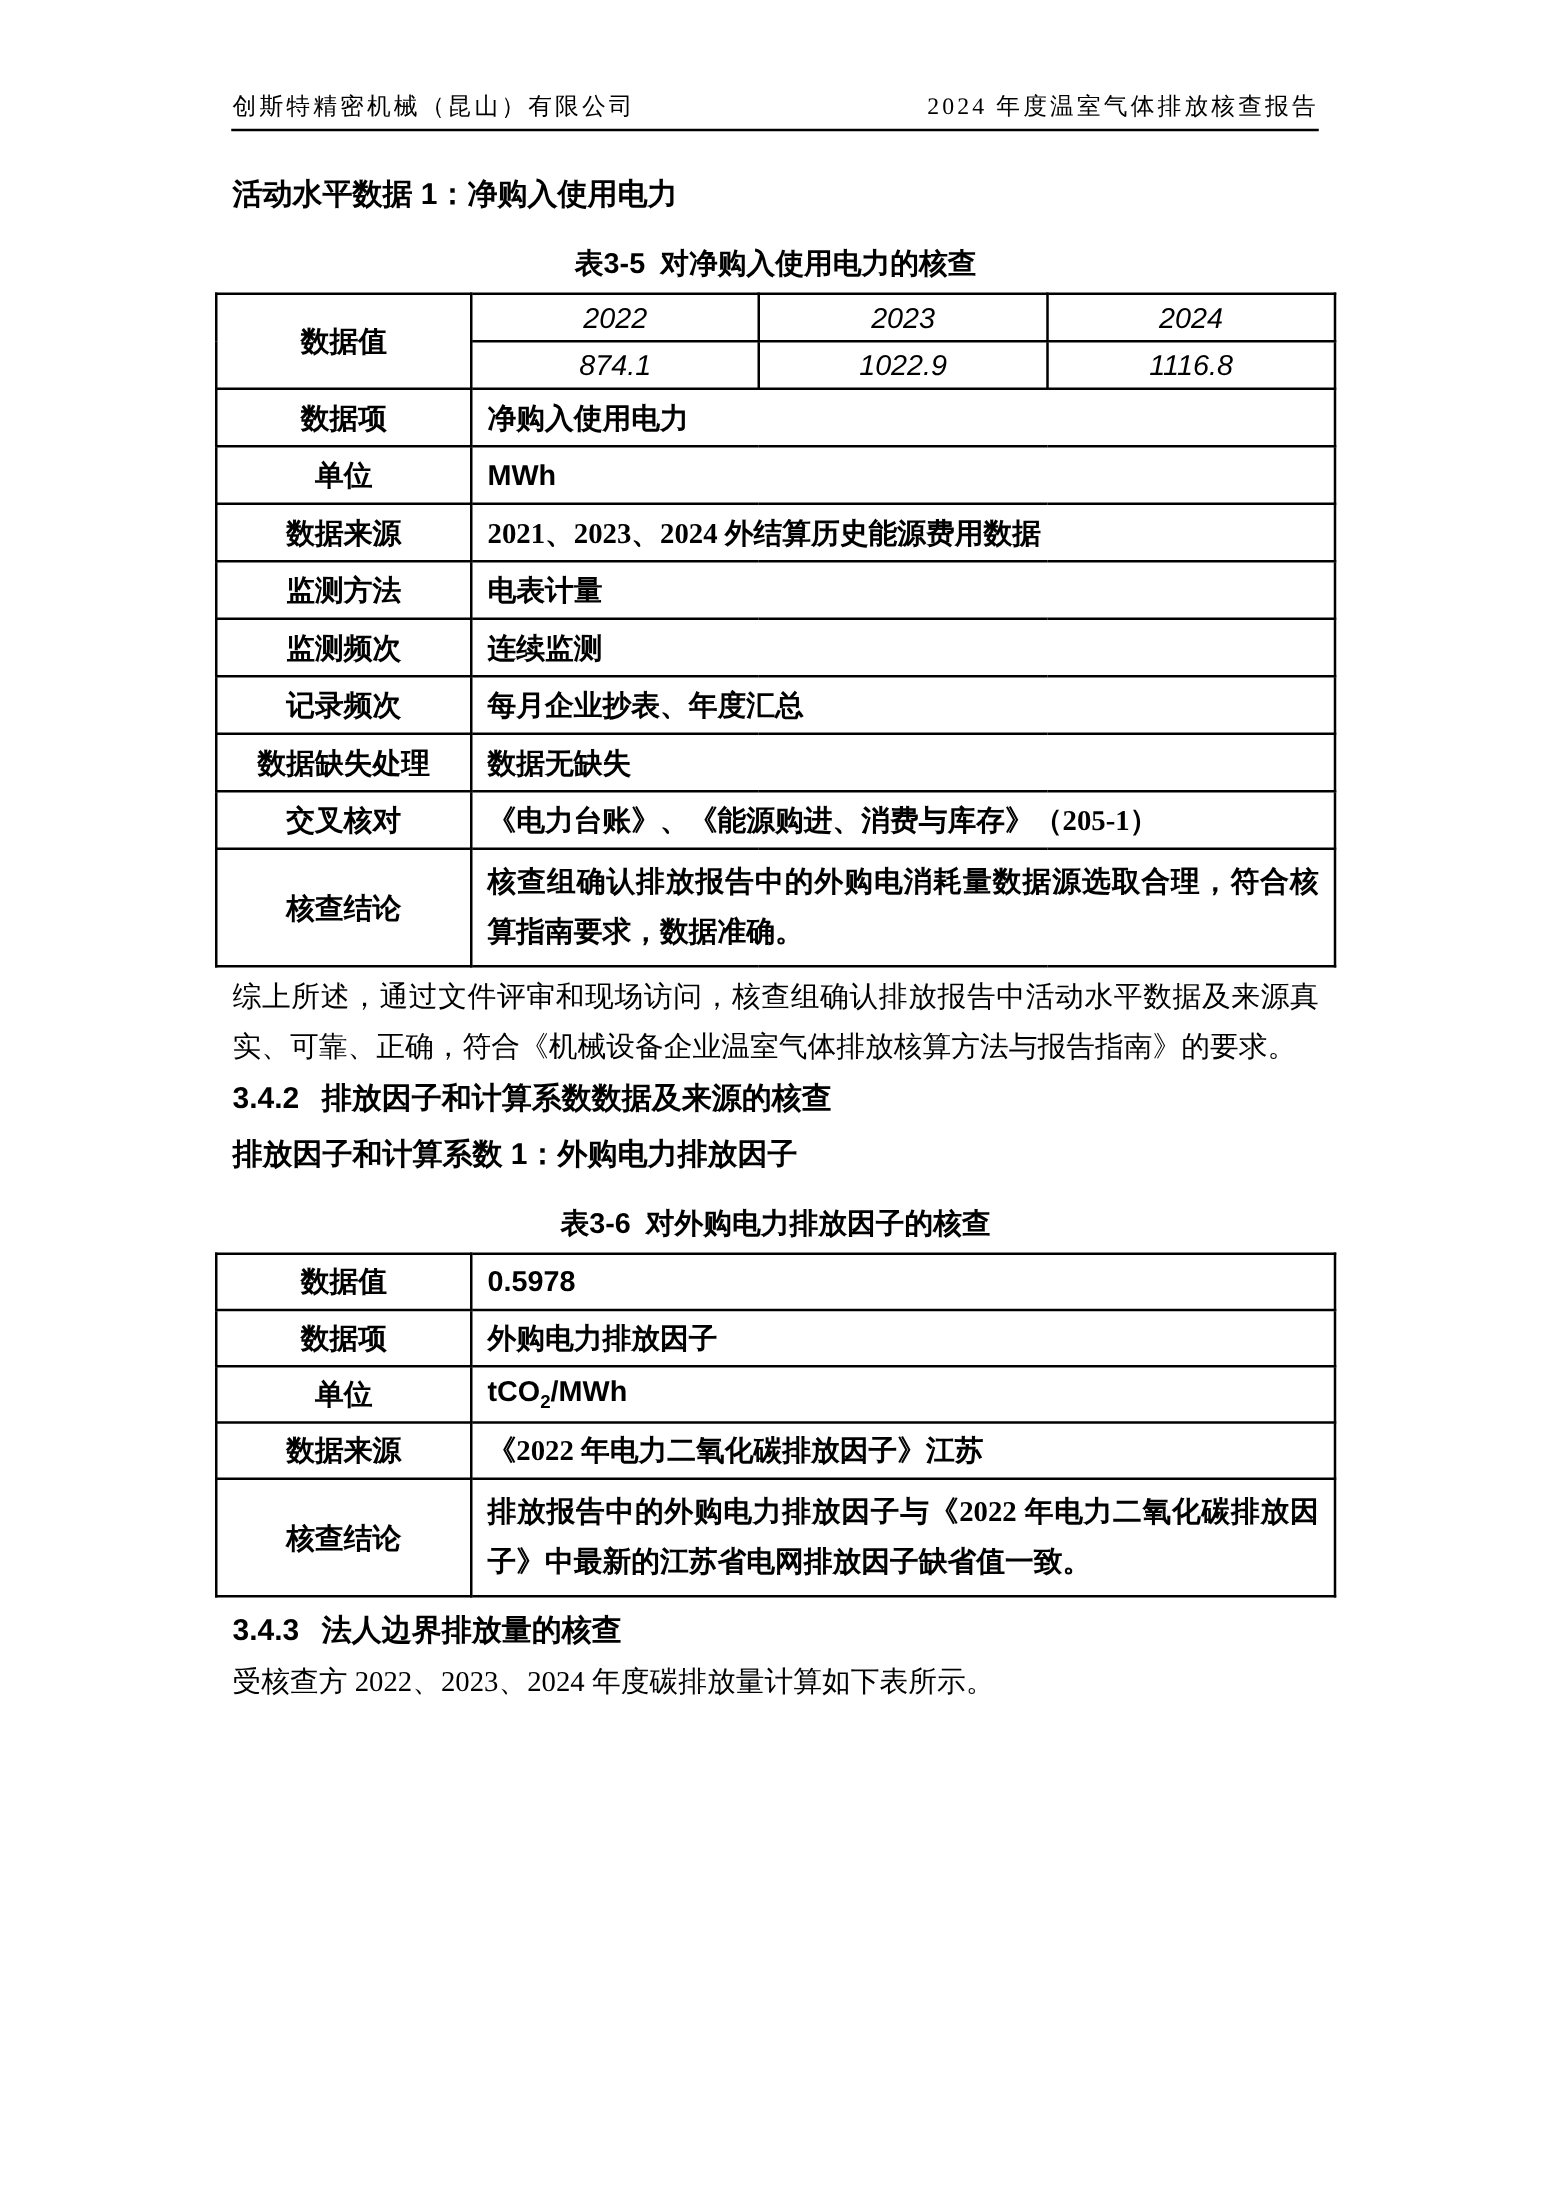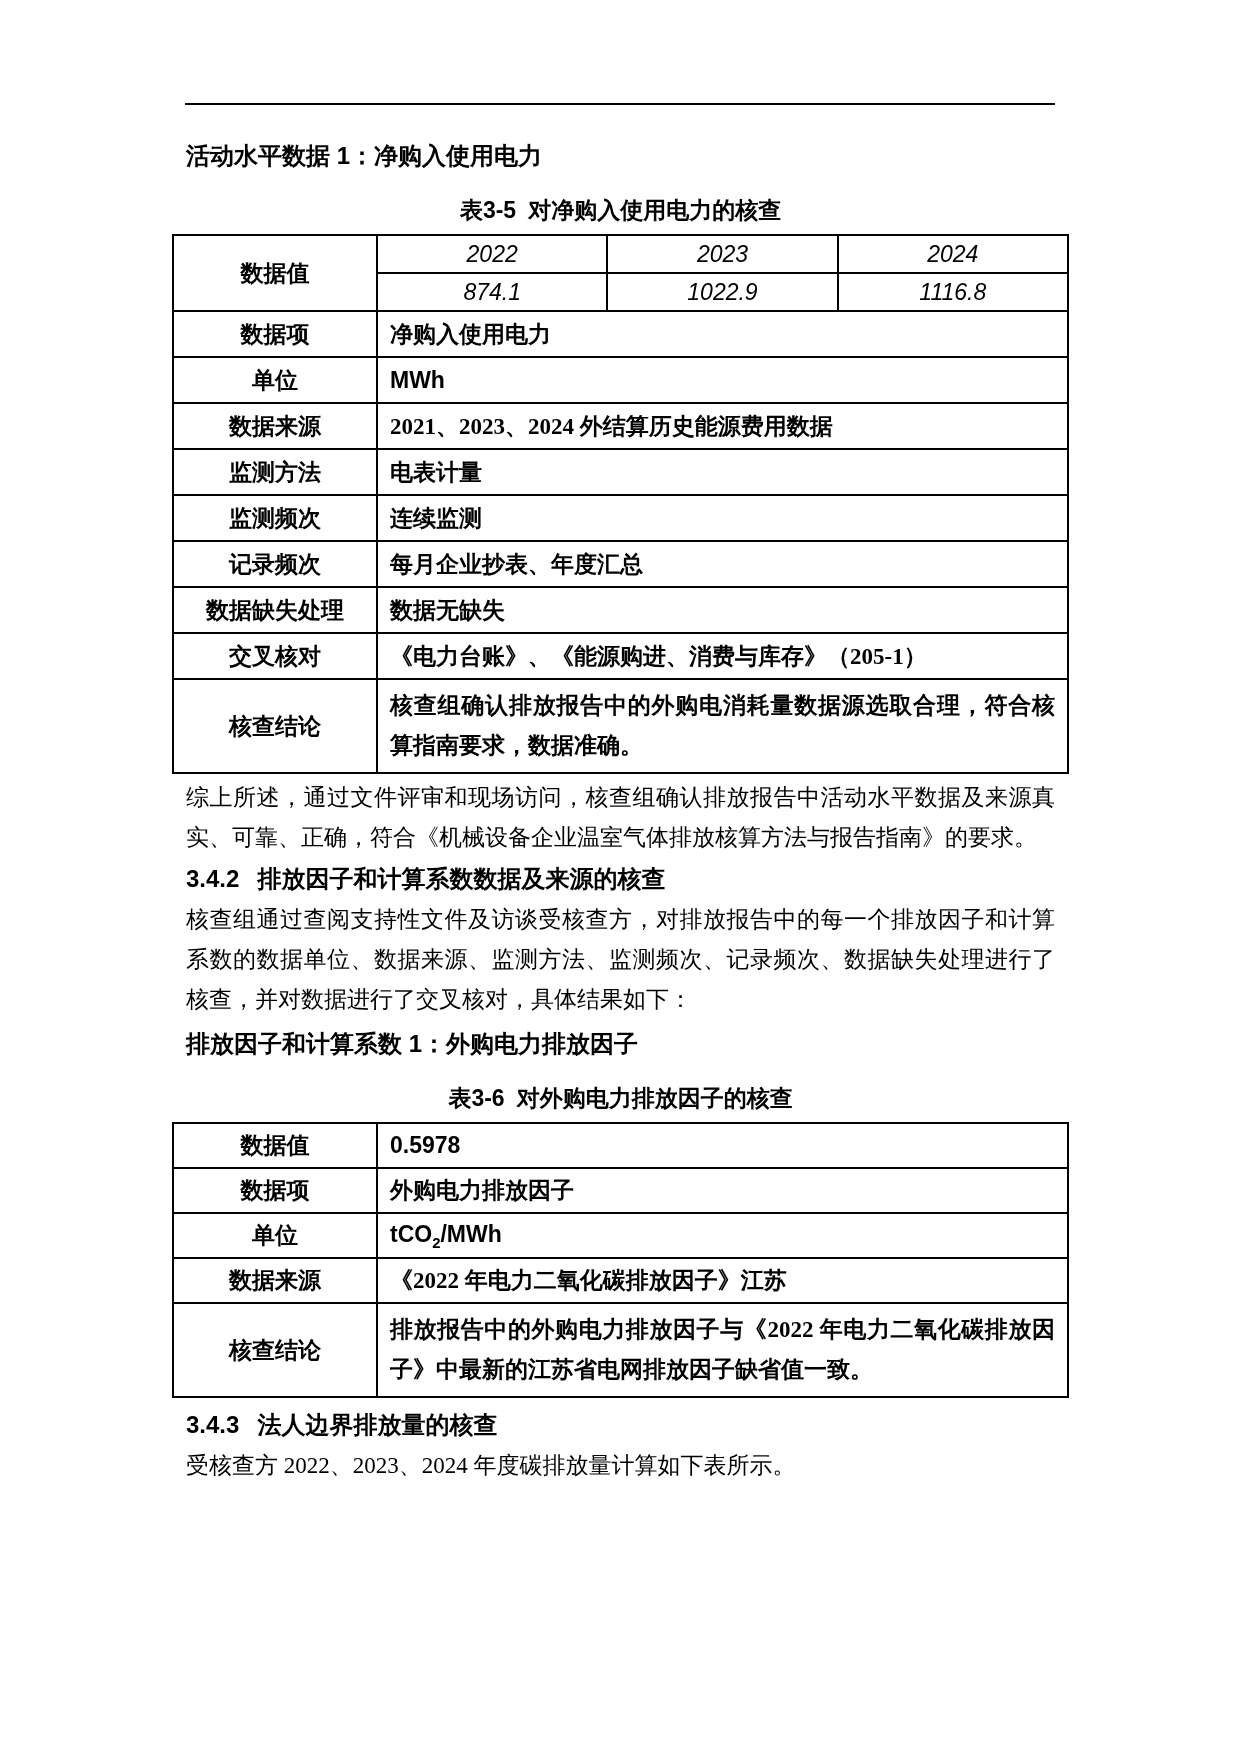--- a/index.html
+++ b/index.html
@@ -75,20 +75,24 @@
     font-family: "Liberation Sans", sans-serif;
   }
   .section-heading .sec-num { margin-right: 18px; }
   .mt6 { margin-top: 6px; }
 </style>
 </head>
 <body>
 
 <div class="page">
 
+  <div class="header">
+    <span>创斯特精密机械（昆山）有限公司</span>
+    <span>2024 年度温室气体排放核查报告</span>
+  </div>
   <div class="header-rule"></div>
 
   <div class="main">
 
     <div class="activity-heading">活动水平数据 1：净购入使用电力</div>
 
     <div class="table-caption">
       <span class="cap-label">表3-5</span><span>对净购入使用电力的核查</span>
     </div>
 
@@ -149,21 +153,20 @@
         </tr>
       </tbody>
     </table>
 
     <p class="para">综上所述，通过文件评审和现场访问，核查组确认排放报告中活动水平数据及来源真实、可靠、正确，符合《机械设备企业温室气体排放核算方法与报告指南》的要求。</p>
 
     <div class="section-heading">
       <span class="sec-num">3.4.2</span><span>排放因子和计算系数数据及来源的核查</span>
     </div>
 
-    <p class="para" style="margin-top:0;">核查组通过查阅支持性文件及访谈受核查方，对排放报告中的每一个排放因子和计算系数的数据单位、数据来源、监测方法、监测频次、记录频次、数据缺失处理进行了核查，并对数据进行了交叉核对，具体结果如下：</p>
 
     <div class="factor-heading mt6">排放因子和计算系数 1：外购电力排放因子</div>
 
     <div class="table-caption">
       <span class="cap-label">表3-6</span><span>对外购电力排放因子的核查</span>
     </div>
 
     <table>
       <colgroup>
           <col class="c-label">

